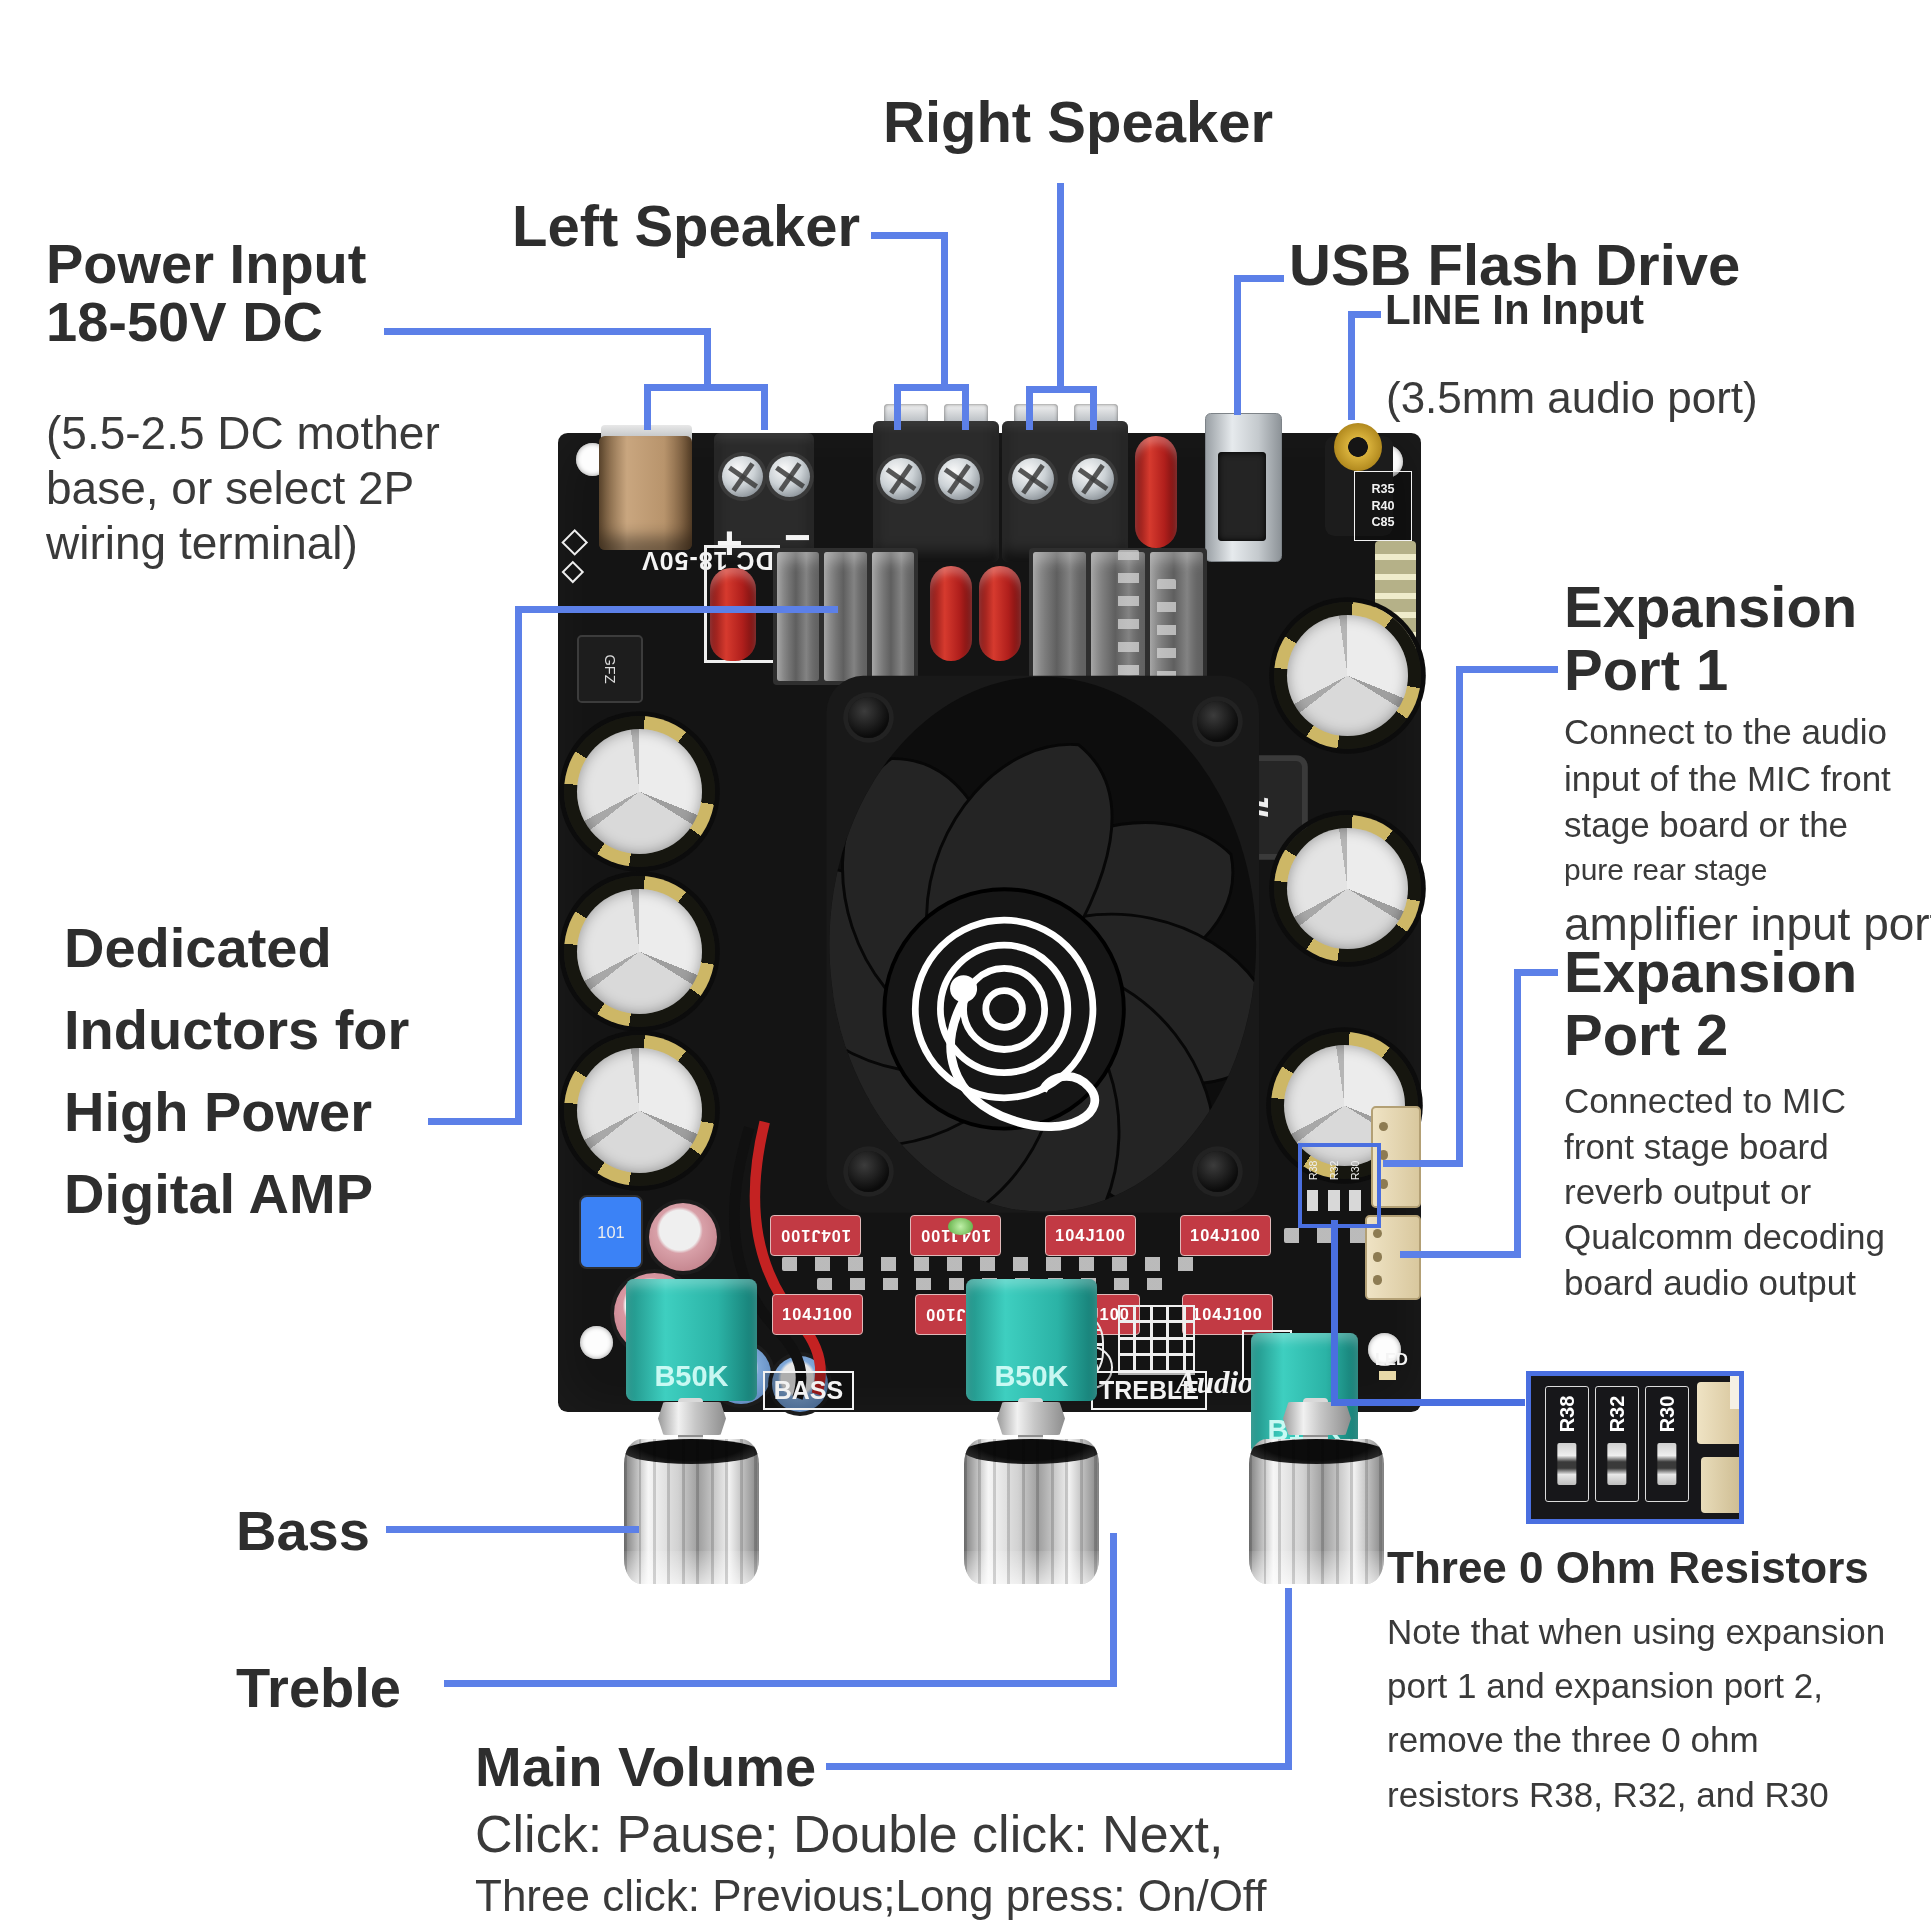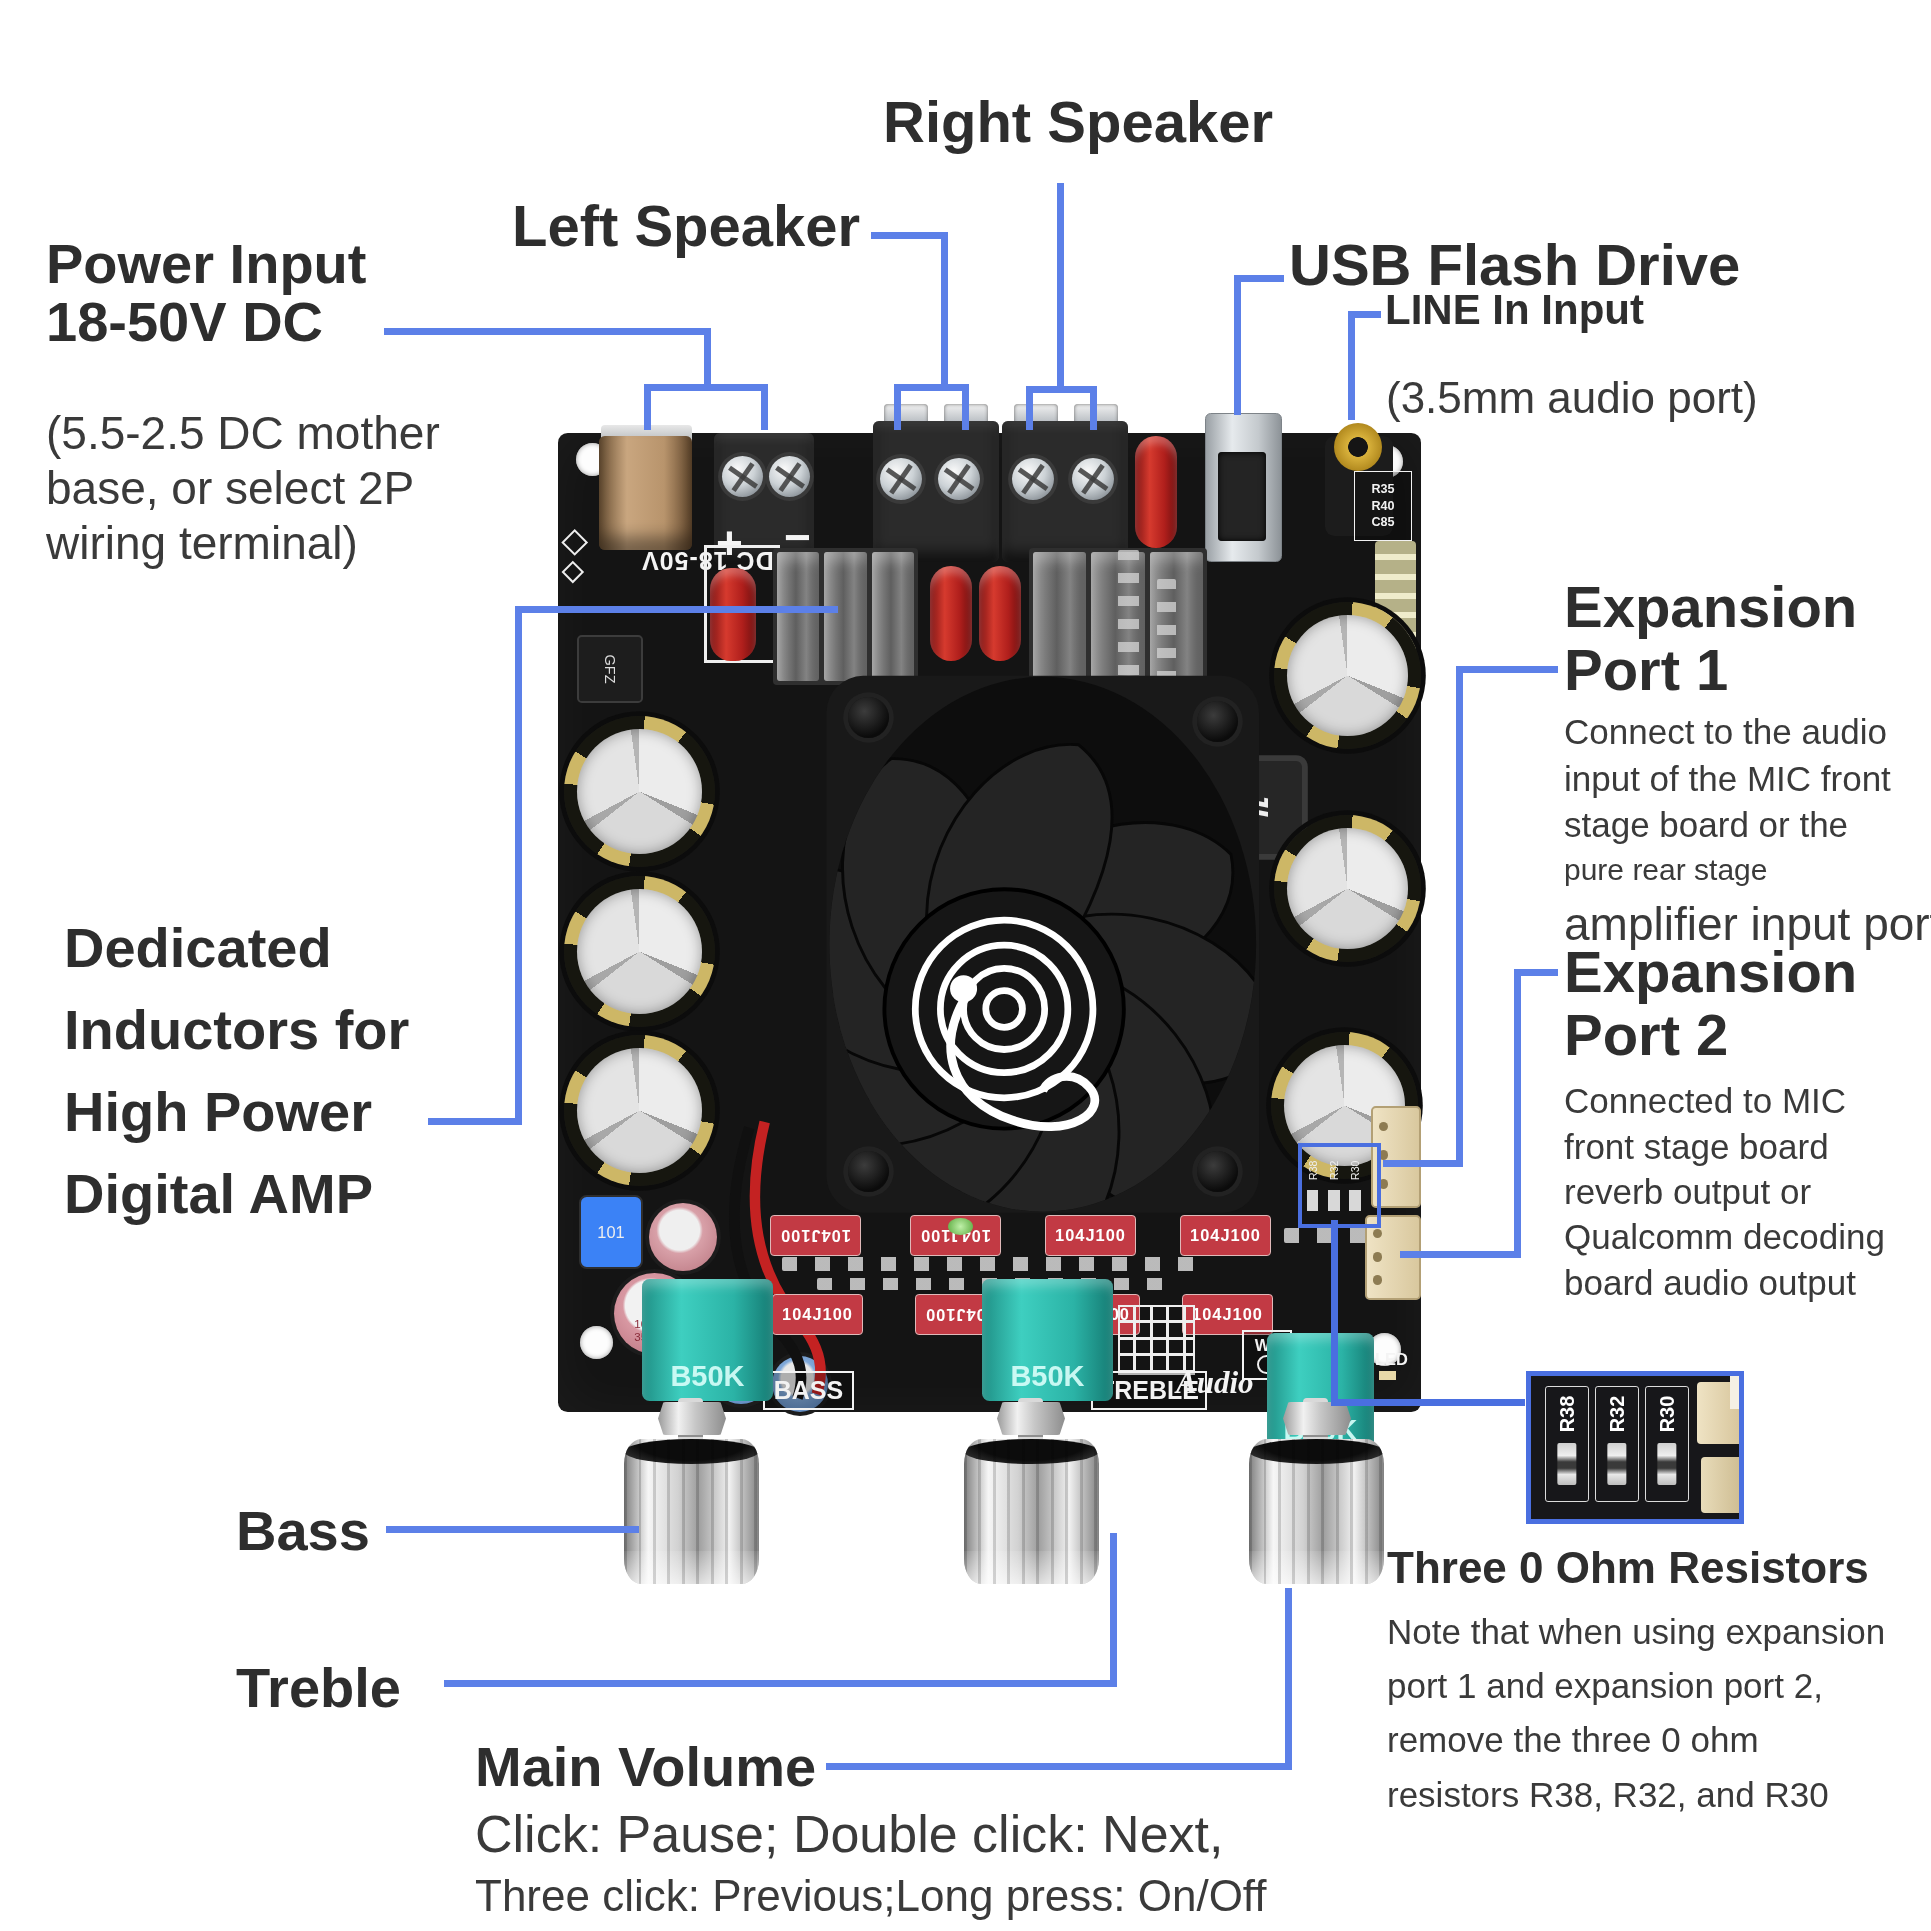--- a/index.html
+++ b/index.html
@@ -27,21 +27,21 @@
   .bigcap>i{position:absolute;inset:12.6px;border-radius:50%;display:block;
     background:conic-gradient(#ececec 0 112deg,#9f9f9f 112deg 122deg,#d9d9d9 122deg 232deg,#a8a8a8 232deg 242deg,#e4e4e4 242deg 352deg,#b5b5b5 352deg 360deg);
     box-shadow:inset 0 0 13.5px rgba(0,0,0,.35);}
   .smallcap{position:absolute;border-radius:50%;}
   .filmcap{position:absolute;background:#c23a44;border:1.9px solid #e0b9b9;border-radius:3.9px;color:#fff;
     font-size:16.4px;font-weight:bold;display:flex;align-items:center;justify-content:center;letter-spacing:1px;}
   .smd{position:absolute;background:repeating-linear-gradient(90deg,#d8d8d8 0 15.4px,transparent 15.4px 33px);opacity:.85;border-radius:1.9px;}
   .smdv{position:absolute;background:repeating-linear-gradient(180deg,#cfcfcf 0 9.7px,transparent 9.7px 23px);opacity:.8;border-radius:1.9px;}
   .silk{position:absolute;color:#f4f4f4;font-weight:bold;}
   .silkbox{position:absolute;border:2.9px solid #f2f2f2;color:#f2f2f2;font-weight:bold;display:flex;align-items:center;justify-content:center;background:rgba(0,0,0,.25);}
-  .pot{position:absolute;background:linear-gradient(90deg,#1f8f85,#3ecfc0 30%,#2bb3a6 70%,#157a72);border-radius:7.7px;box-shadow:inset 0 7.7px 9.7px rgba(255,255,255,.25);margin-left:16px;}
+  .pot{position:absolute;background:linear-gradient(90deg,#1f8f85,#3ecfc0 30%,#2bb3a6 70%,#157a72);border-radius:7.7px;box-shadow:inset 0 7.7px 9.7px rgba(255,255,255,.25);}
   .pot span{position:absolute;bottom:7.7px;left:0;right:0;text-align:center;color:#d9fffa;font-size:29px;font-weight:bold;opacity:.9;}
   .shaft{position:absolute;background:repeating-linear-gradient(180deg,#d9d9d9 0 5.8px,#8f8f8f 5.8px 9.7px);border-radius:3.9px;}
   .nut{position:absolute;background:linear-gradient(90deg,#9a9a9a,#f1f1f1 30%,#c7c7c7 55%,#8d8d8d);border-radius:7.7px;clip-path:polygon(8% 0,92% 0,100% 50%,92% 100%,8% 100%,0 50%);}
   .knob{position:absolute;border-radius:17.4px/25px;background:linear-gradient(90deg,#7e7e7e,#f6f6f6 18%,#d2d2d2 40%,#9e9e9e 55%,#f1f1f1 78%,#828282);overflow:hidden;}
   .knob::before{content:"";position:absolute;left:0;right:0;top:0;height:25px;background:radial-gradient(ellipse at 50% 0,#0c0c0c 60%,#444 100%);border-radius:50%;}
   .knob::after{content:"";position:absolute;inset:0;background:repeating-linear-gradient(90deg,rgba(0,0,0,.16) 0 2.9px,transparent 2.9px 14.5px);}
   .knob>i{position:absolute;left:0;right:0;bottom:0;height:33px;background:linear-gradient(180deg,rgba(255,255,255,.1),rgba(255,255,255,.65));}
   .conn{position:absolute;background:linear-gradient(90deg,#efe3c4,#d9c89e);border:2.9px solid #b3a075;border-radius:4.8px;}
   .conn i{position:absolute;left:5.8px;width:9.7px;height:9.7px;border-radius:50%;background:#8d7b52;}
   .fanscrew{position:absolute;width:41px;height:41px;border-radius:50%;background:radial-gradient(circle at 40% 35%,#3c3c3c,#0b0b0b 70%);box-shadow:0 0 0 4.8px #222;}

